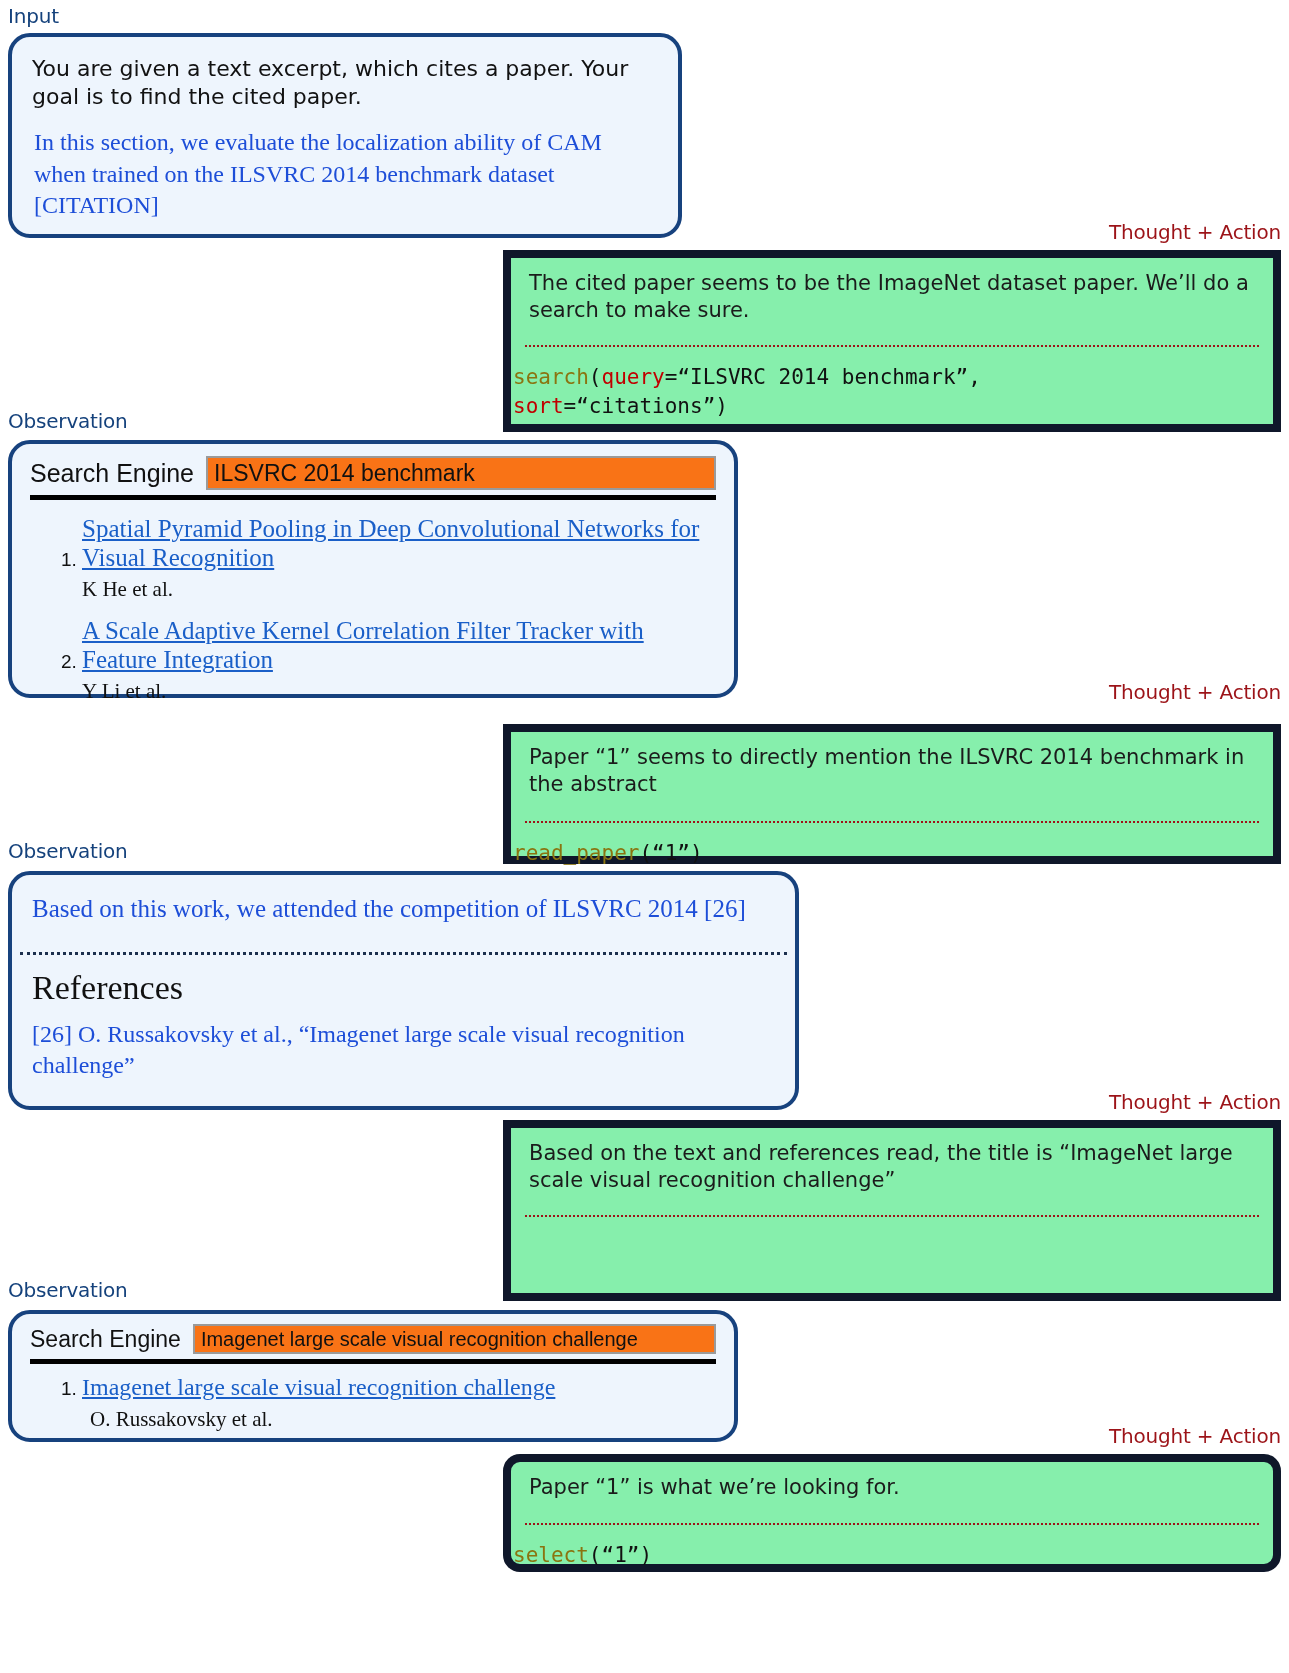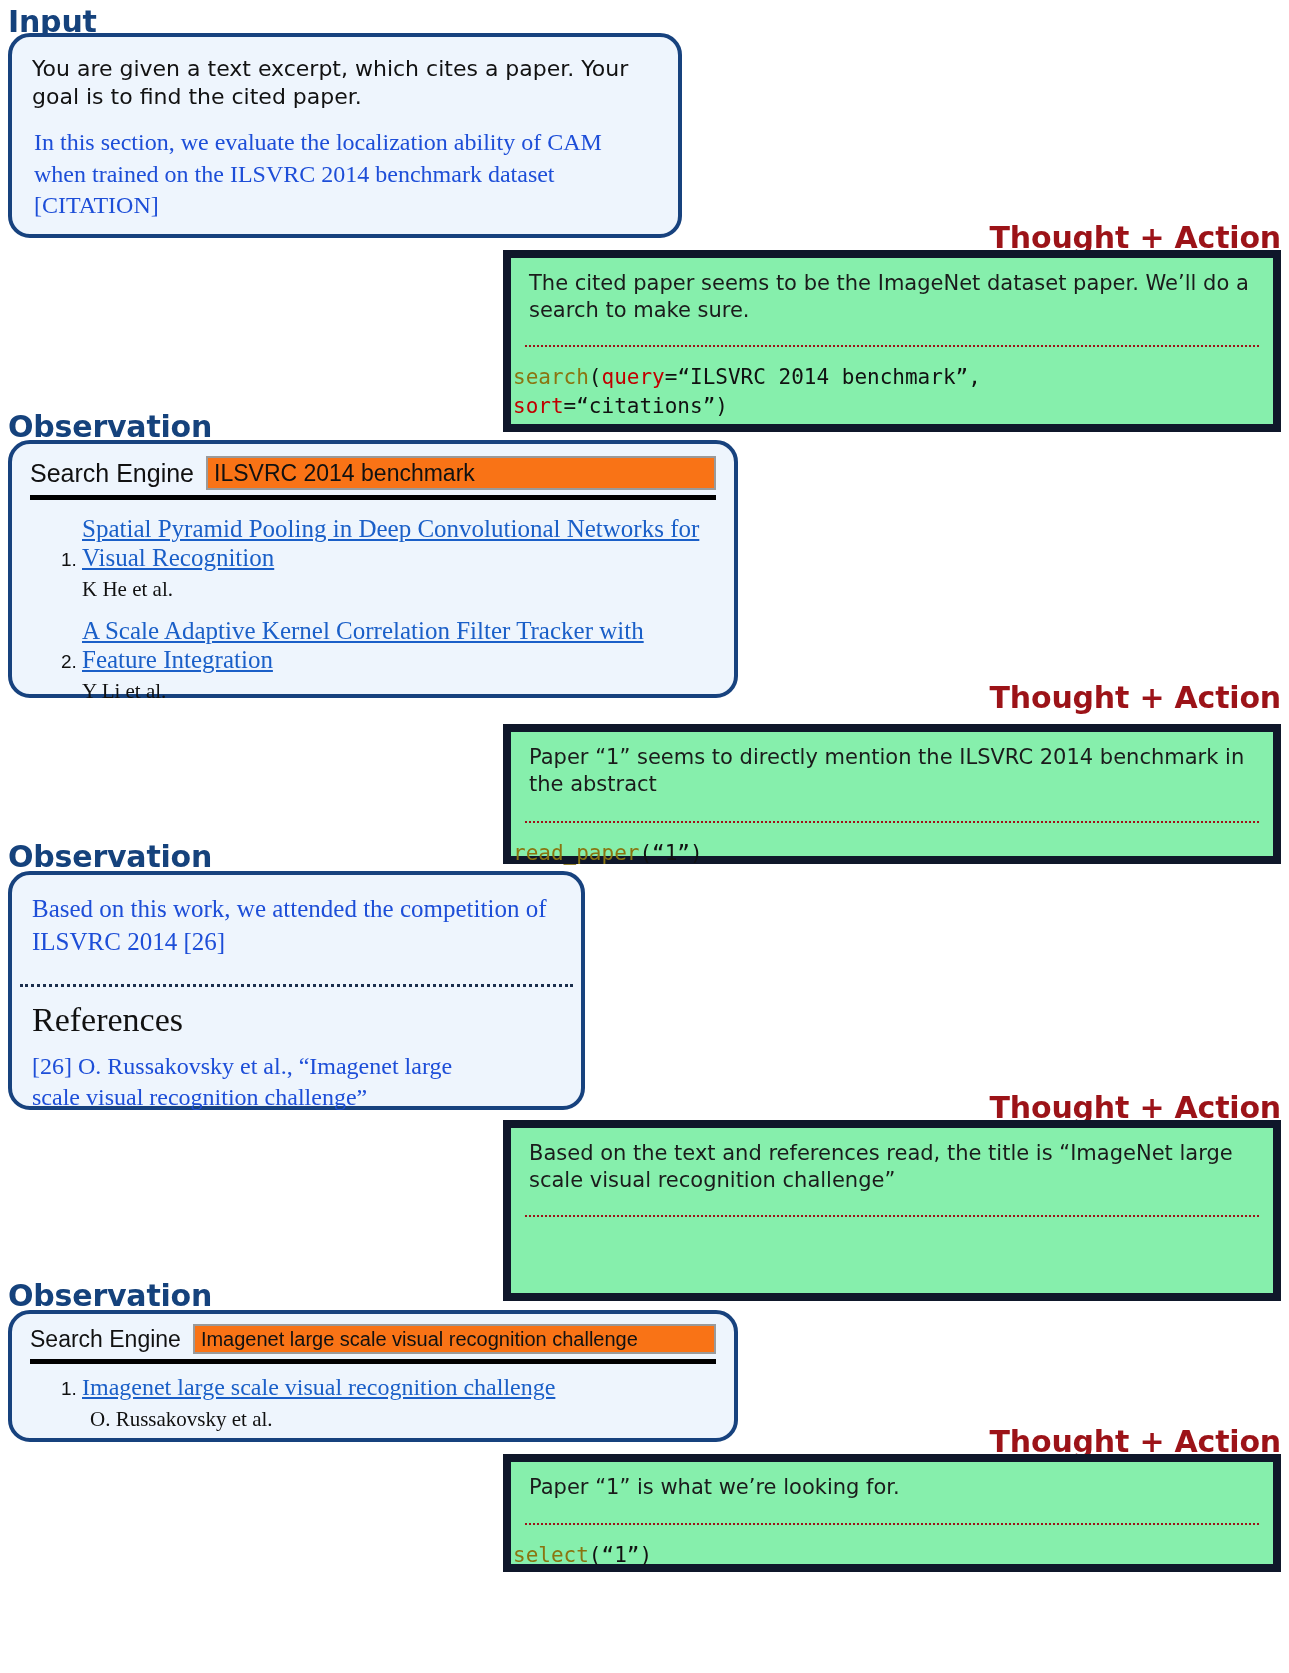--- a/index.html
+++ b/index.html
@@ -12,22 +12,22 @@
     height: 1673px;
     position: relative;
     font-family: "Liberation Sans", sans-serif;
     overflow: hidden;
   }
 
   
   .label {
     position: absolute;
     font-family: "DejaVu Sans", sans-serif;
-    font-weight: bold;
-    font-size: 30px;
+    font-weight: normal;
+    font-size: 20px;
     letter-spacing: -0.2px;
   }
   .label.blue  { color: #15427c; }
   .label.red   { color: #9c1318; text-align: right; }
 
   
   .bluebox {
     position: absolute;
     background: #eef5fd;
     border: 4px solid #17427e;
@@ -189,21 +189,21 @@
 <div class="label red" style="right:8px; top:680px;">Thought + Action</div>
 
 <div class="redbox" style="left:503px; top:724px; width:778px; height:140px;">
   <div class="thought">Paper “1” seems to directly mention the ILSVRC 2014 benchmark in the abstract</div>
   <div class="divider" style="margin-top:8px;"></div>
   <div class="code"><span class="fn">read_paper</span><span>(“1”)</span></div>
 </div>
 
 <div class="label blue" style="left:8px; top:839px;">Observation</div>
 
-<div class="bluebox" style="left:8px; top:871px; width:577px; height:239px;">
+<div class="bluebox" style="left:8px; top:871px; width:791px; height:239px;">
   <div class="serif-para" style="padding:18px 30px 0 20px; font-size:25px;">Based on this work, we  attended the competition of ILSVRC 2014 [26]</div>
   <div class="dot-divider" style="margin:26px 8px 0 8px;"></div>
   <div class="refs-heading" style="padding:14px 0 0 20px;">References</div>
   <div class="serif-para" style="padding:12px 90px 0 20px; font-size:24px;">[26] O. Russakovsky et al., “Imagenet large scale visual recognition challenge”</div>
 </div>
 
 <div class="label red" style="right:8px; top:1090px;">Thought + Action</div>
 
 <div class="redbox" style="left:503px; top:1120px; width:778px; height:181px;">
   <div class="thought">Based on the text and references read, the title is “ImageNet large scale visual recognition challenge”</div>
@@ -224,17 +224,17 @@
       <li>
         <span class="res-title" style="font-size:24px;">Imagenet large scale visual recognition challenge</span>
         <div class="res-authors" style="padding-left:8px;">O. Russakovsky et al.</div>
       </li>
     </ol>
   </div>
 </div>
 
 <div class="label red" style="right:8px; top:1424px;">Thought + Action</div>
 
-<div class="redbox" style="left:503px; top:1454px; width:778px; height:118px;">
+<div class="redbox" style="left:503px; top:1454px; width:778px; height:118px;border-radius:17px;">
   <div class="thought">Paper “1” is what we’re looking for.</div>
   <div class="divider" style="margin-top:8px;"></div>
   <div class="code"><span class="fn">select</span><span>(“1”)</span></div>
 </div>
 
 </body></html>

